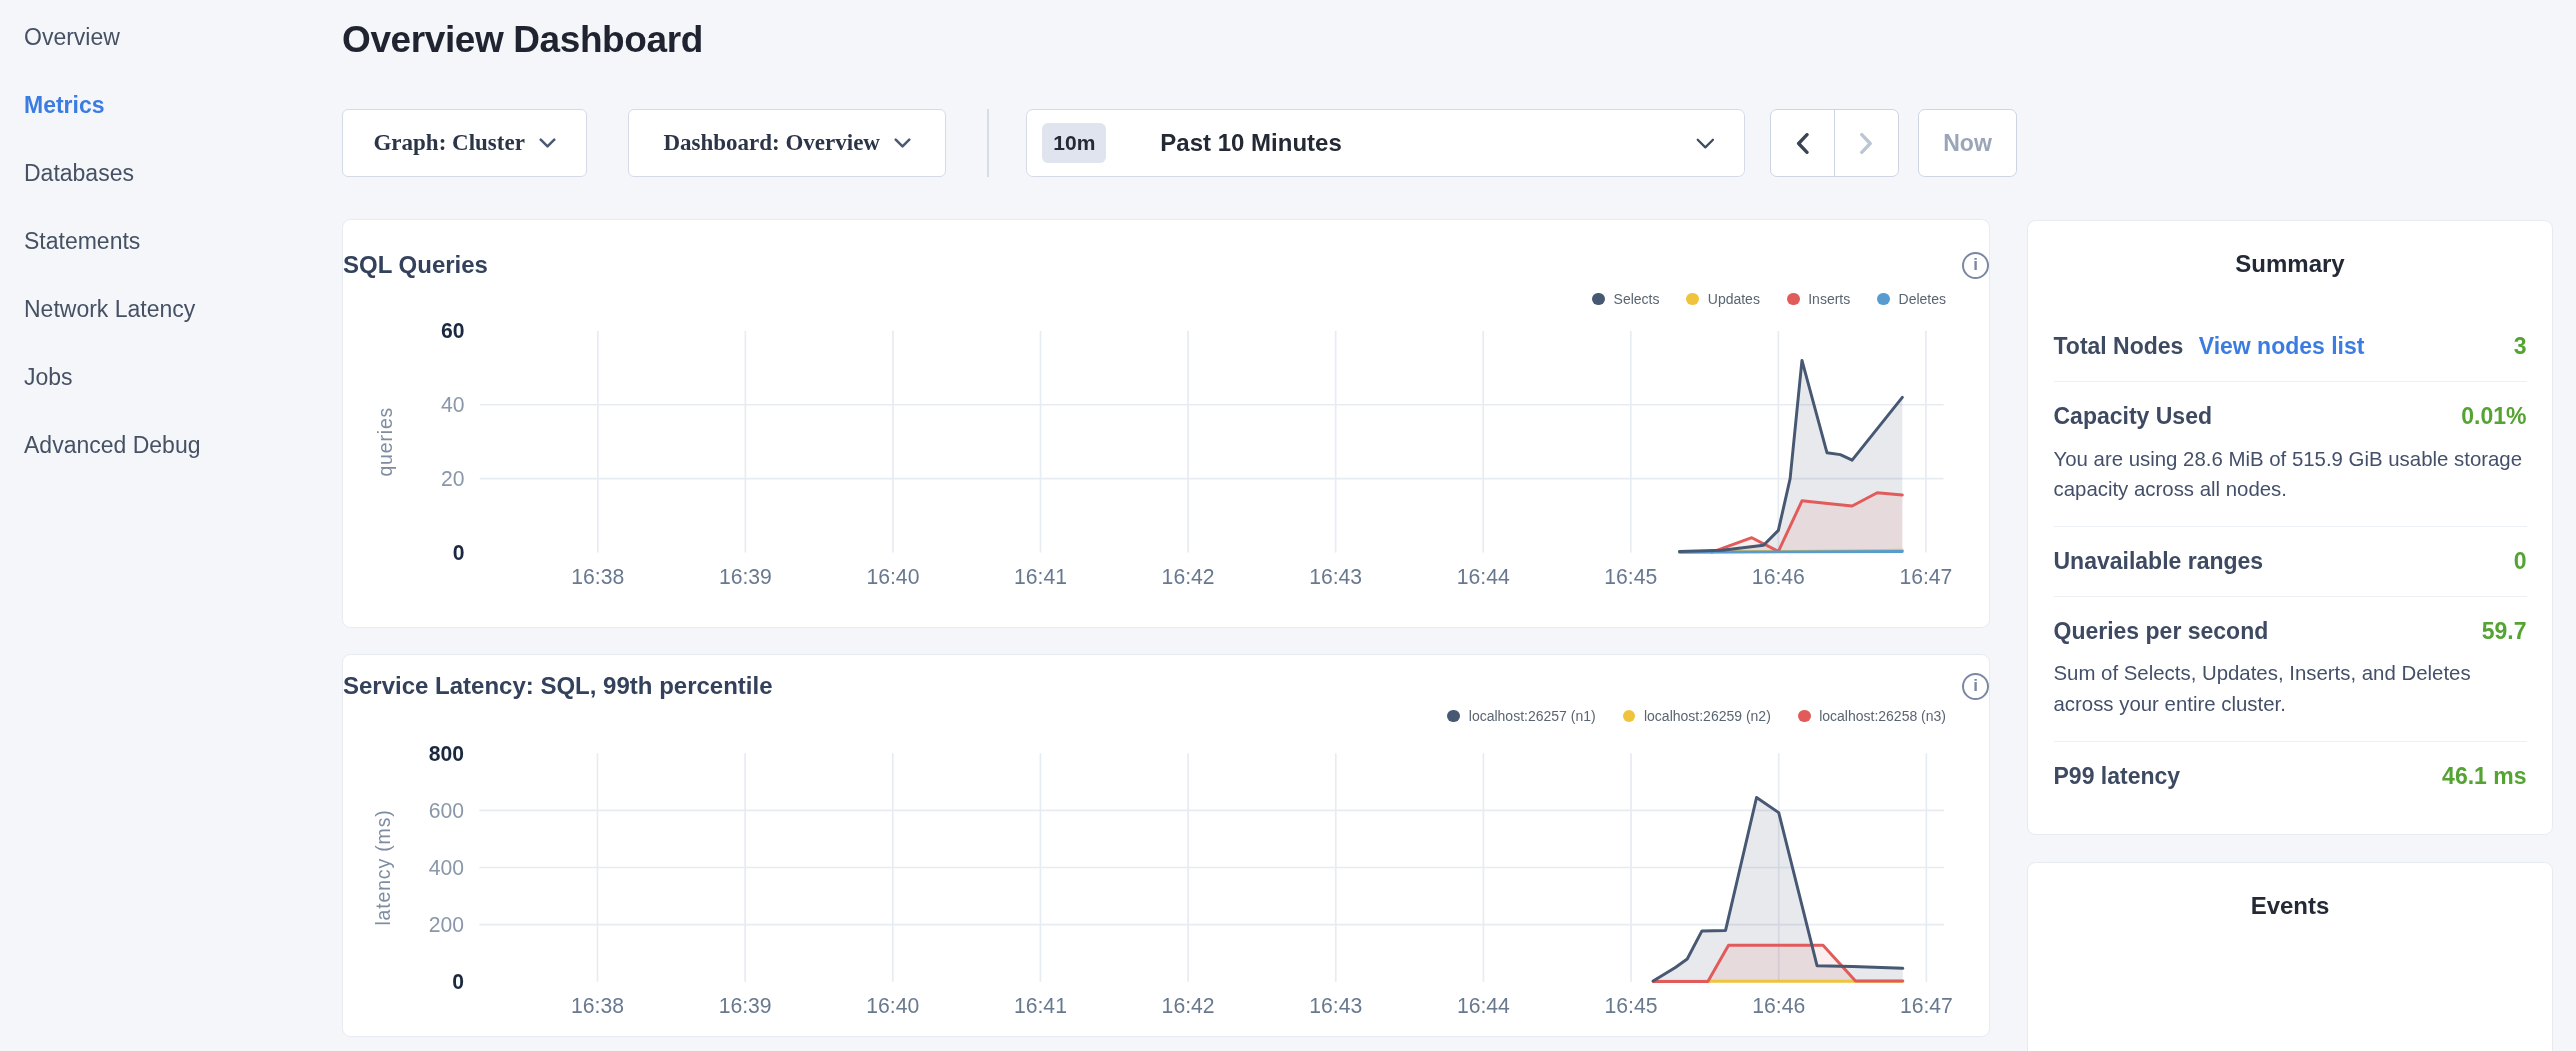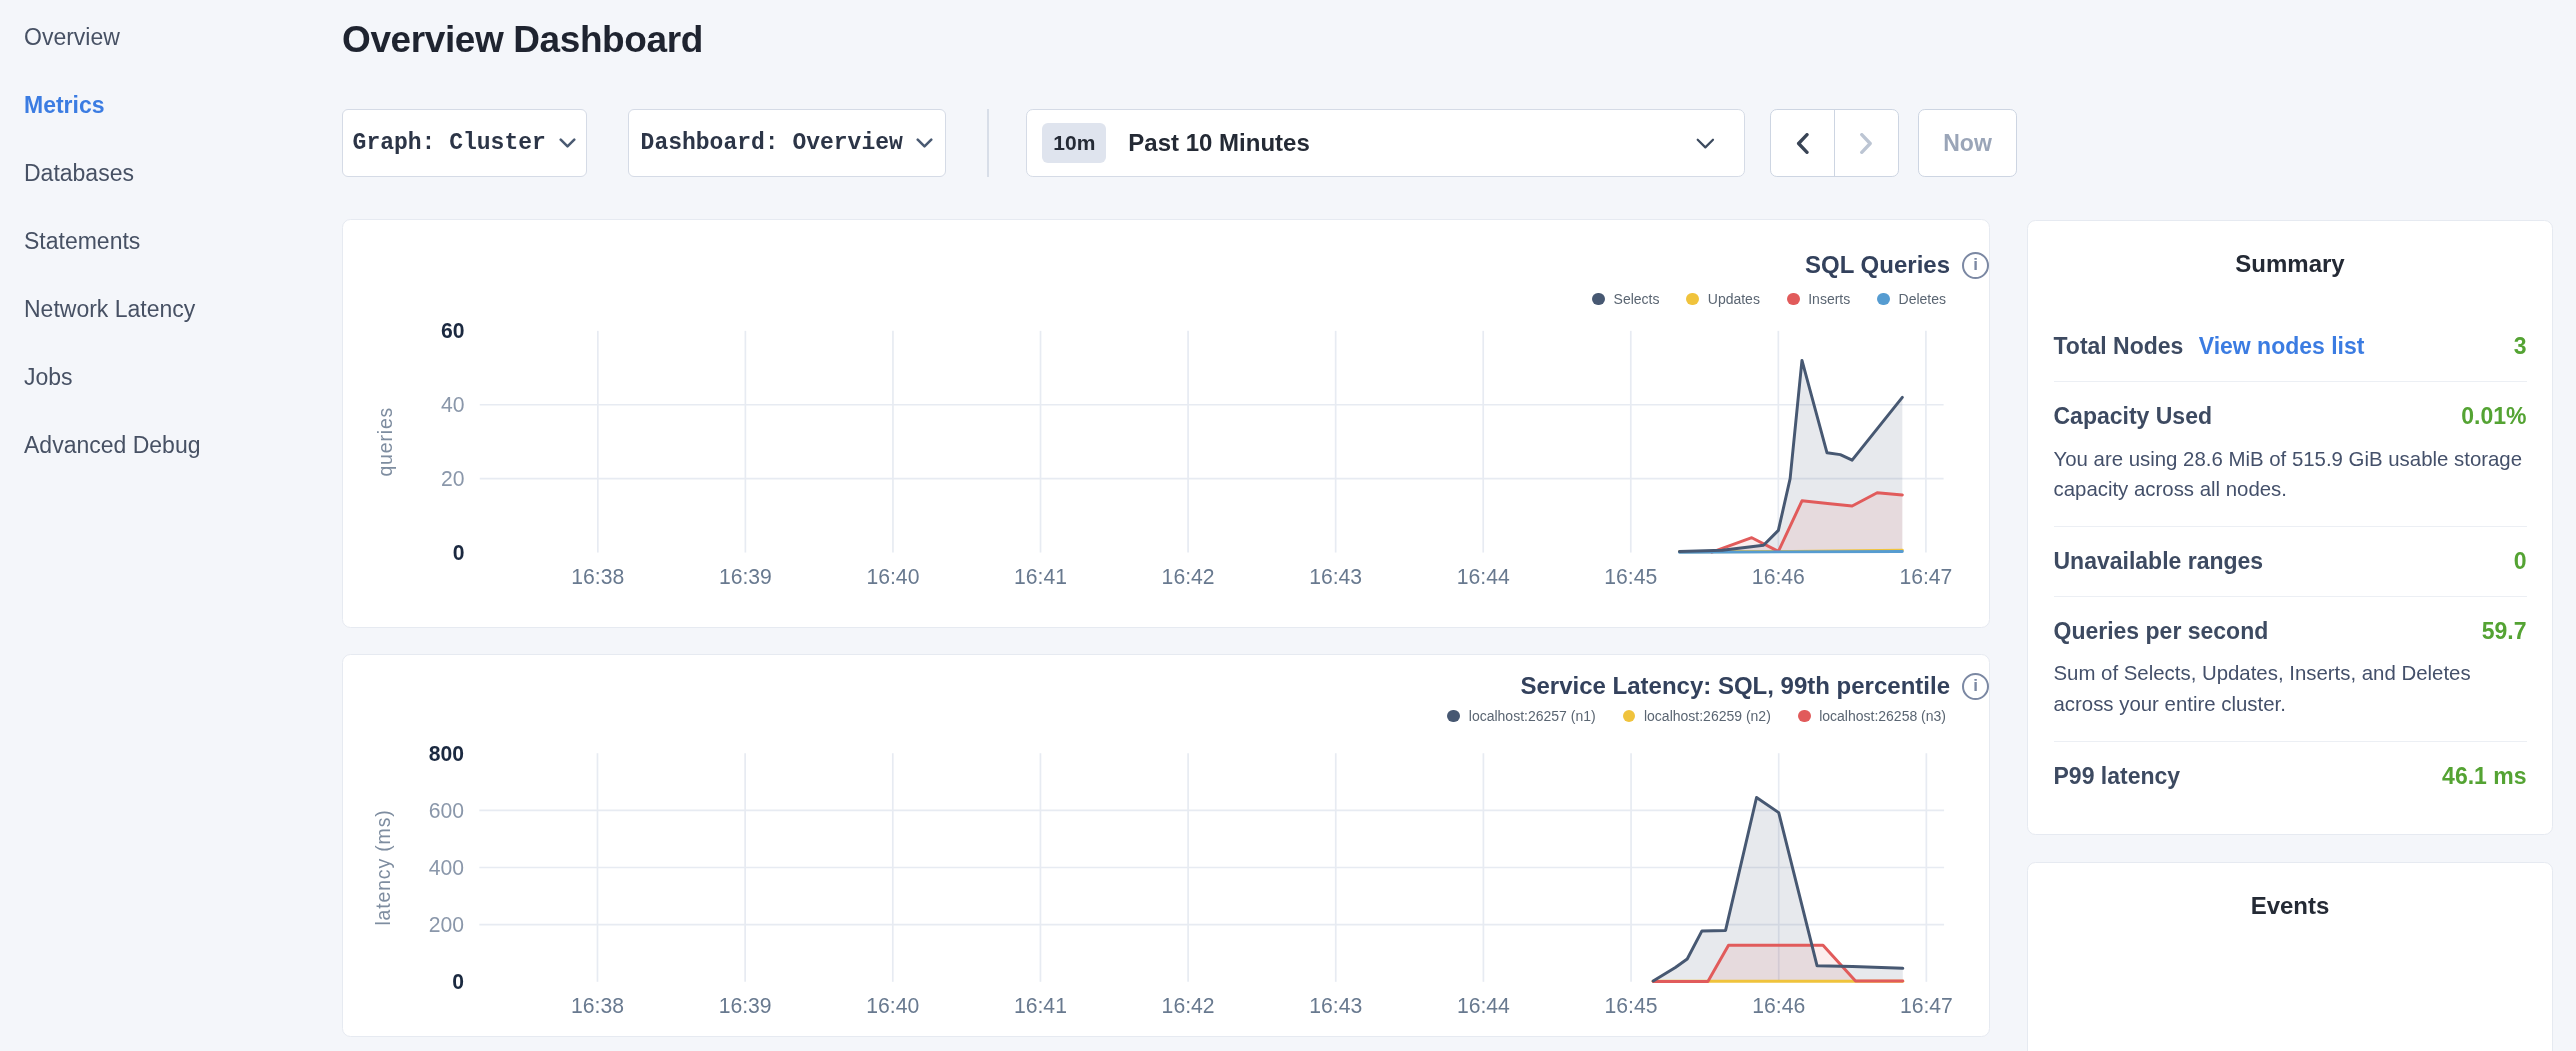--- a/index.html
+++ b/index.html
@@ -16,28 +16,28 @@
   .sidebar{position:absolute;left:24px;top:25.5px;width:289px;display:flex;flex-direction:column;gap:45px;}
   .side-item{font-size:23px;color:#475164;cursor:pointer;line-height:23px;}
   .side-item.active{color:#3b7ce2;font-weight:700;}
 
   
   .page-title{position:absolute;left:342px;top:18.7px;margin:0;font-size:37px;font-weight:600;color:#1f2430;letter-spacing:-0.4px;}
   .controls{position:absolute;left:342px;top:109px;height:68px;width:1701px;}
   .dd{
     position:absolute;top:0;height:68px;background:#fff;border:1.7px solid #d5dbe6;border-radius:6px;
     display:flex;align-items:center;justify-content:center;gap:13.6px;cursor:pointer;
-    font-size:23px;font-weight:700;color:#2c3547;box-sizing:border-box;font-family:Liberation Mono, monospace;
+    font-size:23px;font-weight:700;color:#2c3547;box-sizing:border-box;font-family:Liberation Serif, serif;
   }
   #dd-graph{left:0;width:245px;}
   #dd-dashboard{left:286px;width:318px;}
   .vdiv{position:absolute;left:645px;top:0;width:1.7px;height:68px;background:#d8dee8;}
   .timesel{
     position:absolute;left:684px;top:0;width:719px;height:68px;background:#fff;border:1.7px solid #d5dbe6;border-radius:6.8px;
-    display:flex;align-items:center;cursor:pointer;box-sizing:border-box;padding-left:15.3px;font-family:inherit;
+    display:flex;align-items:center;cursor:pointer;box-sizing:border-box;padding-left:15.3px;font-family:inherit;gap:32px;
   }
   .time-badge{background:#dfe4ee;border-radius:6px;padding:7.7px 11px;font-size:21px;font-weight:700;color:#242a35;}
   .time-label{margin-left:22px;font-size:24px;font-weight:700;color:#242a35;}
   .timesel .chev{position:absolute;right:29px;top:28px;}
   .arrows{
     position:absolute;left:1428px;top:0;width:129px;height:68px;background:#fff;border:1.7px solid #cdd5e2;border-radius:6.8px;
     display:flex;box-sizing:border-box;
   }
   .arrow-btn{flex:1;display:flex;align-items:center;justify-content:center;background:transparent;border:none;cursor:pointer;}
   .arrow-btn + .arrow-btn{border-left:1.7px solid #cdd5e2;}
@@ -47,21 +47,21 @@
   }
 
   
   .card{position:absolute;background:#fff;border:1.7px solid #e6eaf1;border-radius:8.5px;box-sizing:border-box;}
   #card-sql{left:342px;top:219px;width:1648px;height:409px;}
   #card-latency{left:342px;top:654px;width:1648px;height:383px;}
   #card-summary{left:2027px;top:220px;width:526px;height:615px;padding:29px 25.5px;}
   #card-events{left:2027px;top:862px;width:526px;height:255px;padding:29px 25.5px;}
 
   
-  .chart-title-row{position:absolute;left:0;right:0;display:flex;align-items:center;justify-content:flex-end;gap:12px;}
+  .chart-title-row{position:absolute;left:0;right:0;display:flex;align-items:center;justify-content:space-between;gap:12px;}
   #card-sql .chart-title-row{top:31px;}
   #card-latency .chart-title-row{top:17px;}
   .chart-title{margin:0;font-size:24px;font-weight:700;color:#33415c;}
   .info-icon{
     width:27px;height:27px;border:2.1px solid #7b88a3;border-radius:50%;box-sizing:border-box;
     display:flex;align-items:center;justify-content:center;color:#7b88a3;font-size:17px;font-weight:700;cursor:pointer;
   }
   .legend{position:absolute;right:43px;display:flex;gap:27px;align-items:center;}
   #card-sql .legend{top:71px;}
   #card-latency .legend{top:53px;}

